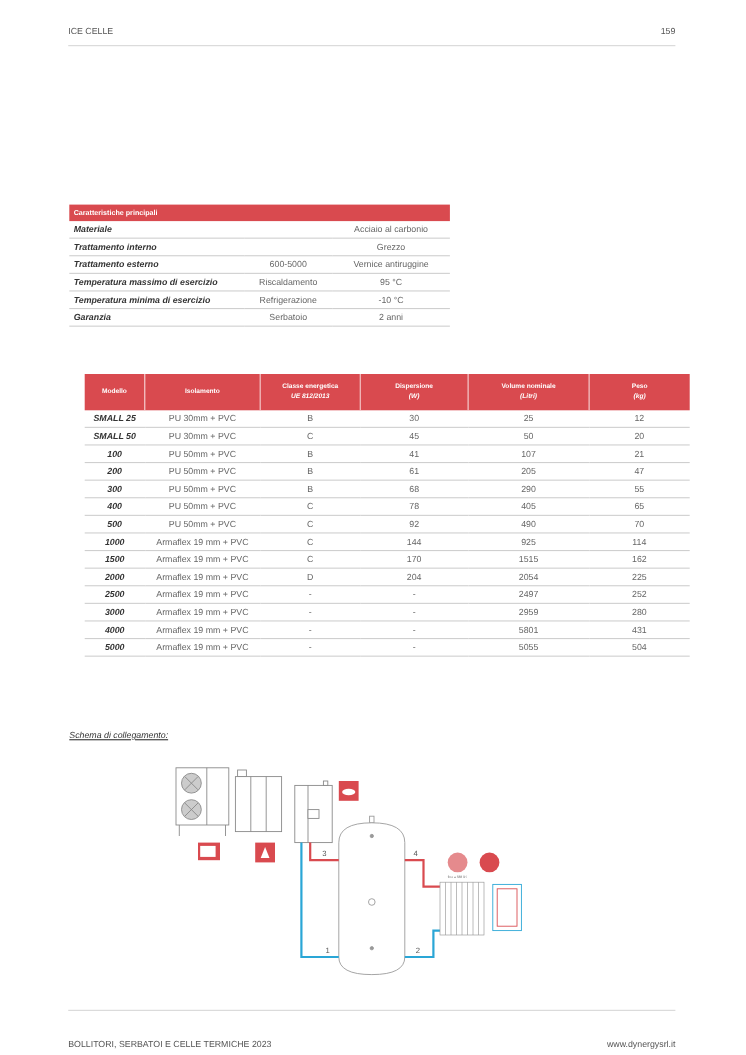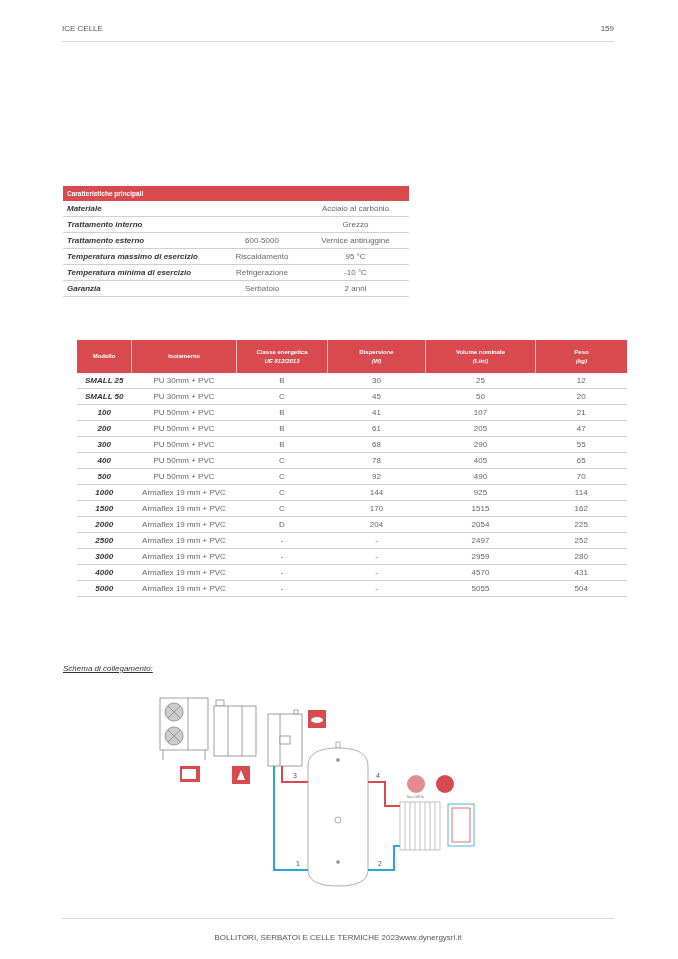--- a/index.html
+++ b/index.html
@@ -1,18 +1,18 @@
 <!DOCTYPE html>
 <html><head>
 <meta charset="utf-8">
 <style>
   html, body { margin:0; padding:0; background:#ffffff; }
   body { width:678px; height:959px; position:relative; font-family:"Liberation Sans", sans-serif; color:#555; overflow:hidden; }
   .hdr { position:absolute; left:62px; right:64px; top:24px; height:14px; border-bottom:1px solid #d8d8d8; font-size:8px; color:#555; display:flex; justify-content:space-between; align-items:flex-start; padding-bottom:3px; }
-  .ftr { position:absolute; left:62px; right:64px; top:918px; border-top:1px solid #d8d8d8; font-size:8px; color:#555; display:flex; justify-content:center; padding-top:14px; }
+  .ftr { position:absolute; left:62px; right:64px; top:918px; border-top:1px solid #d8d8d8; font-size:8px; color:#555; display:flex; justify-content:space-between; padding-top:26px; }
 
   table { border-collapse:collapse; position:absolute; font-size:8px; }
   .t1 { left:63px; top:186px; width:346px; }
   .t1 th { background:#d94a4f; color:#fff; text-align:left; font-size:6.5px; font-weight:bold; height:15px; padding:0 4px; }
   .t1 td { height:15px; border-bottom:1px solid #cfcfcf; color:#666; text-align:center; padding:0; }
   .t1 td.lbl { text-align:left; font-style:italic; font-weight:bold; color:#333; padding-left:4px; width:155px; }
   .t1 td.c2 { width:80px; }
 
   .t2 { left:63px; top:340px; width:550px;margin-left:14px; }
   .t2 th { background:#d94a4f; color:#fff; font-size:6px; font-weight:bold; text-align:center; height:33px; border-right:1px solid #f4c6c8; padding:0 2px; line-height:1.35; }
@@ -178,21 +178,21 @@
         <td>-</td>
         <td>-</td>
         <td>2959</td>
         <td>280</td>
       </tr>
       <tr>
         <td class="m">4000</td>
         <td>Armaflex 19 mm + PVC</td>
         <td>-</td>
         <td>-</td>
-        <td>4570</td>
+        <td>5801</td>
         <td>431</td>
       </tr>
       <tr>
         <td class="m">5000</td>
         <td>Armaflex 19 mm + PVC</td>
         <td>-</td>
         <td>-</td>
         <td>5055</td>
         <td>504</td>
       </tr>

